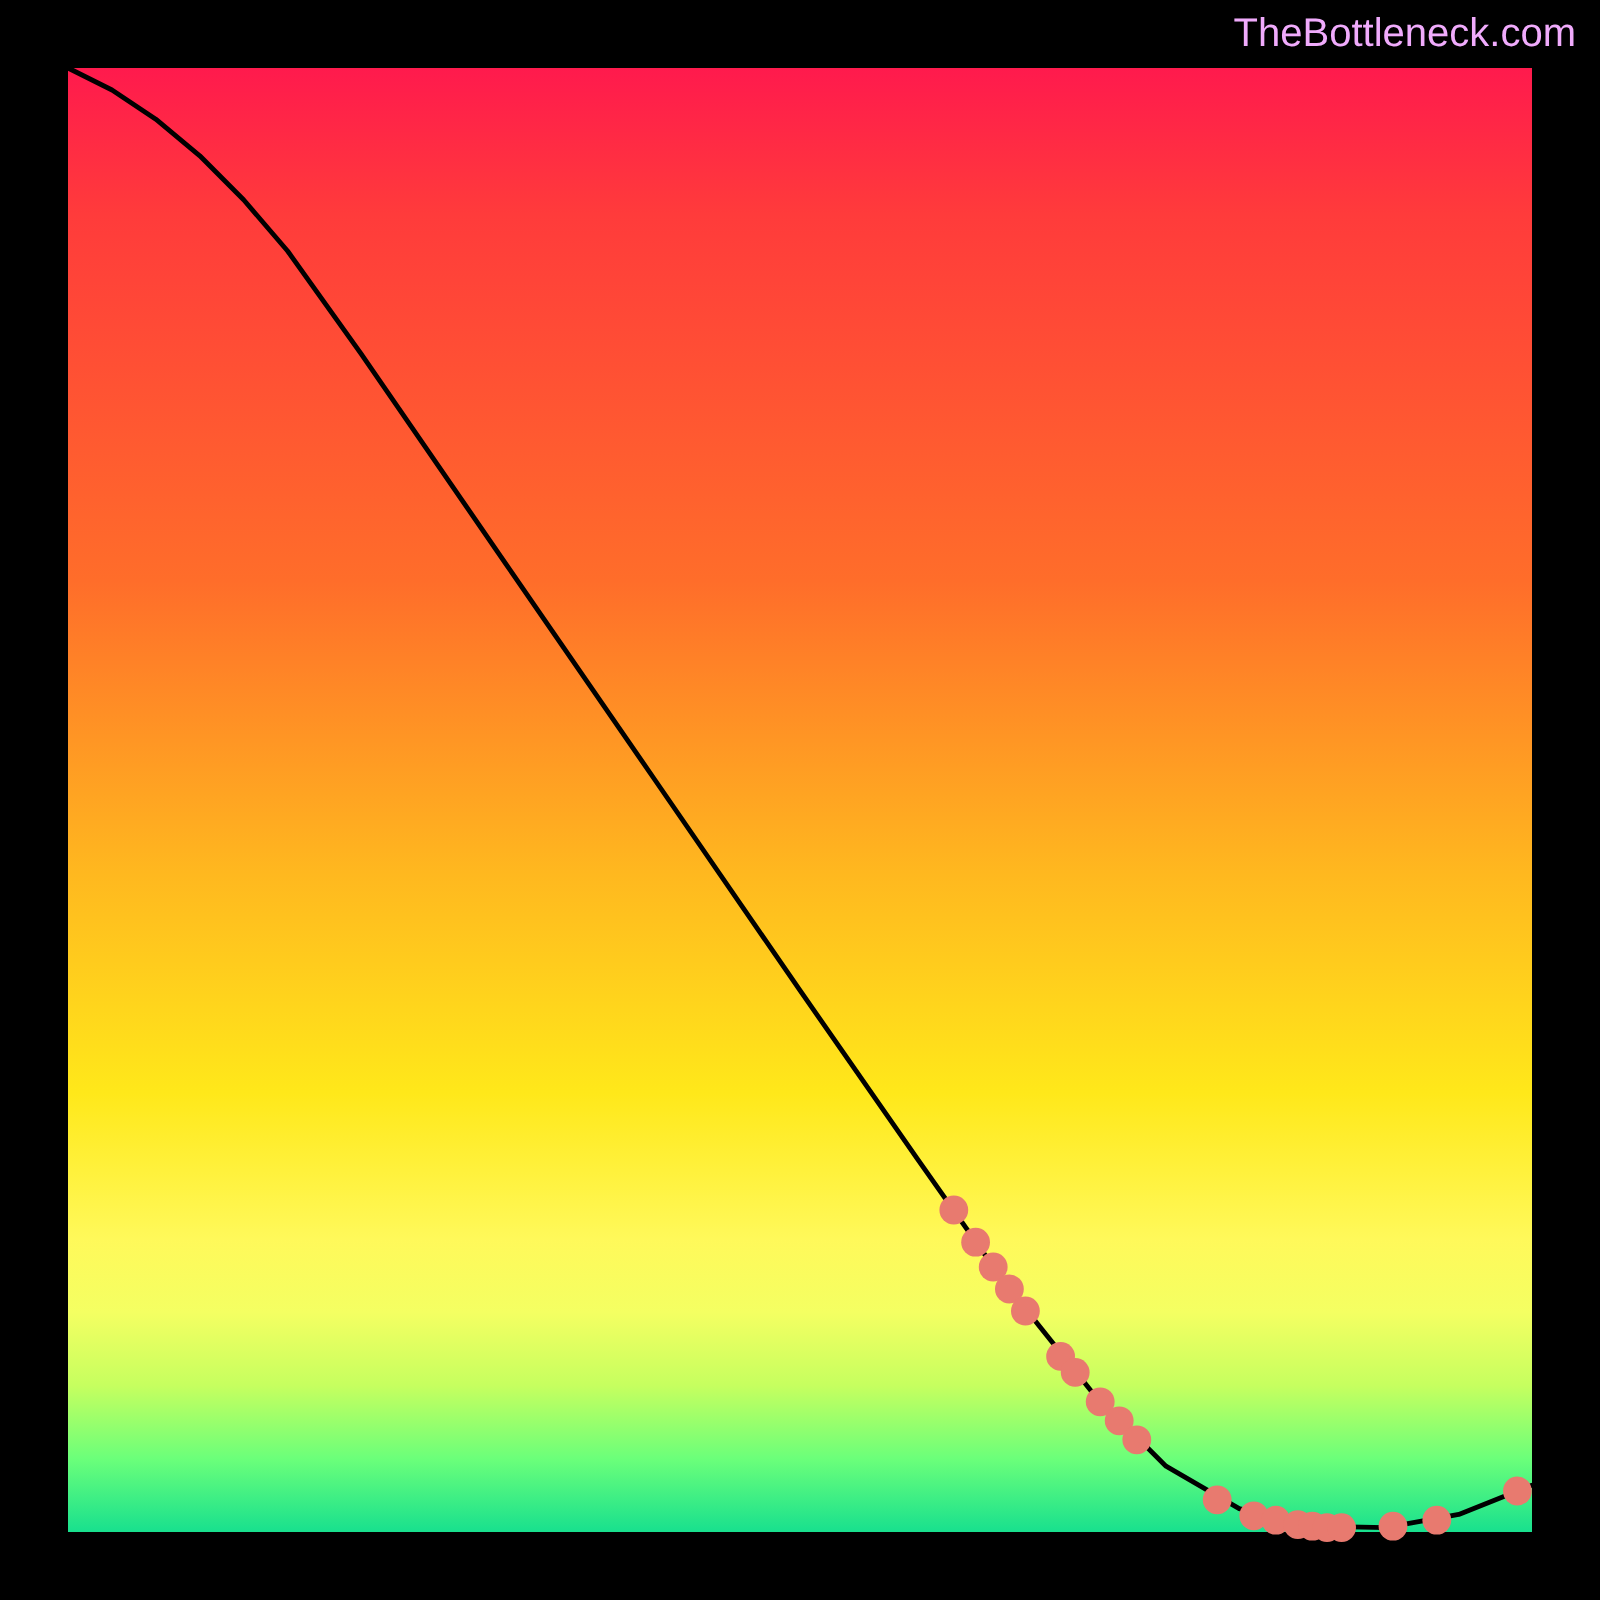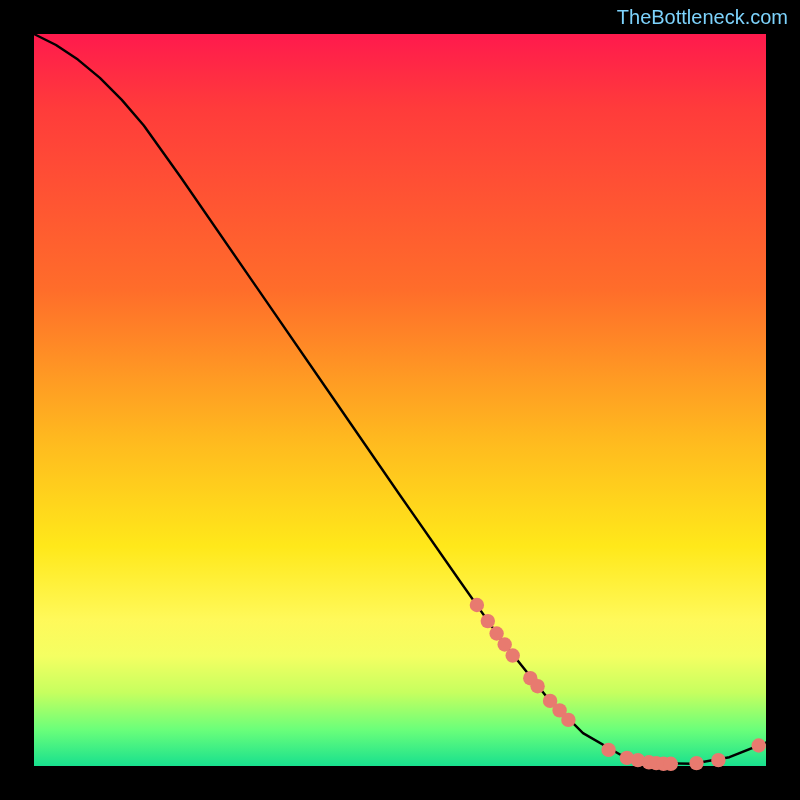--- a/index.html
+++ b/index.html
@@ -35,21 +35,21 @@
       #f4ff62 85%,
       #c6ff5f 90%,
       #6bff7a 95%,
       #18e08e 100%
     );
   }
   .watermark {
     position: absolute;
     top: 6px;
     right: 12px;
-    color: #7dd3fc;
+    color: #f0abfc;
     font-size: 20px;
     font-weight: 400;
   }
   svg.curve {
     position: absolute;
     left: 0;
     top: 0;
     width: 732px;
     height: 732px;
     overflow: visible;

